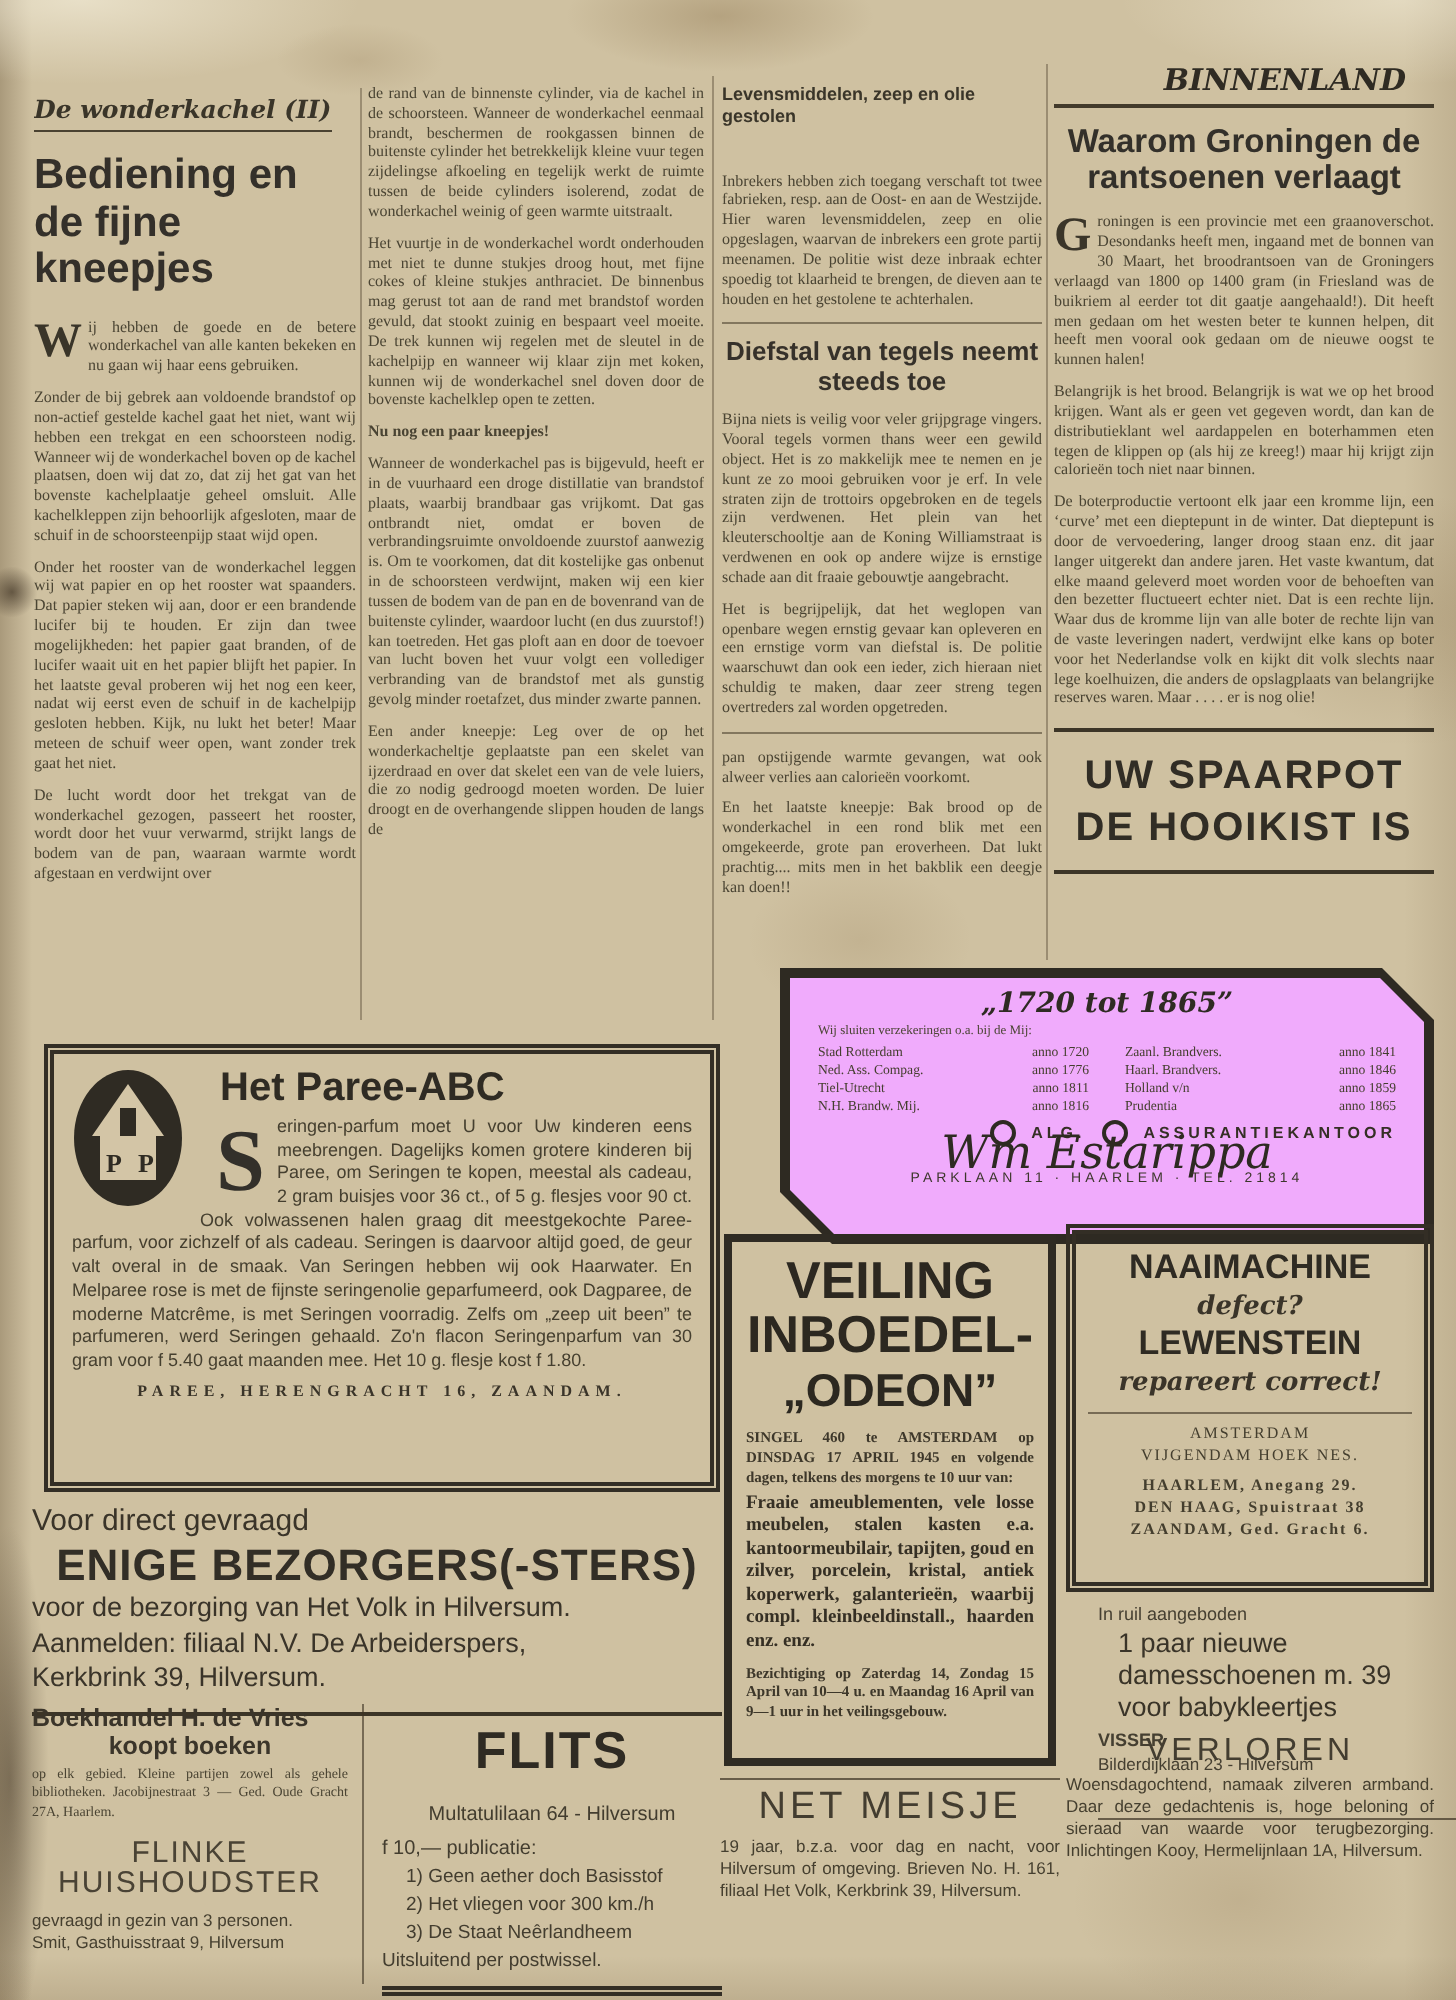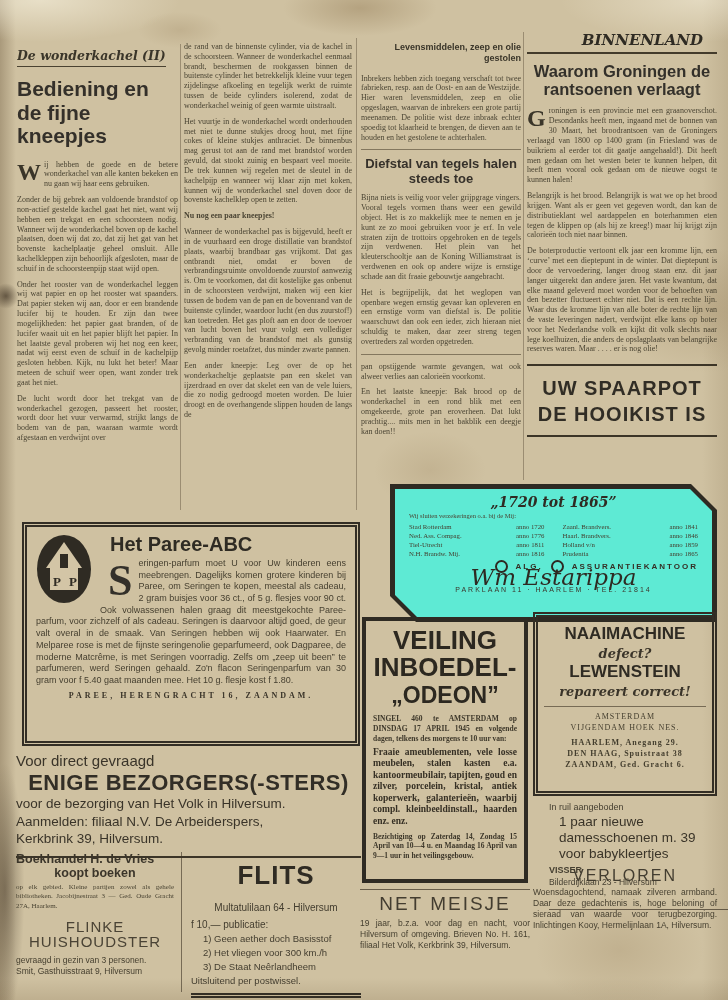--- a/index.html
+++ b/index.html
@@ -17,30 +17,30 @@
       radial-gradient(ellipse 200px 60px at 40px 0px, rgba(240,233,212,.75), transparent 70%),
       radial-gradient(ellipse 200px 60px at 700px 0px, rgba(240,233,212,.6), transparent 70%),
       linear-gradient(90deg, rgba(82,62,36,.30), rgba(82,62,36,0) 16px),
       linear-gradient(-90deg, rgba(104,82,50,.14), rgba(104,82,50,0) 26px),
       linear-gradient(0deg, rgba(104,82,50,.16), rgba(104,82,50,0) 22px);
     font-family:"Liberation Serif", serif;color:#46402f;
   }
   .abs{position:absolute;}
   .vrule{position:absolute;width:1px;background:rgba(70,58,40,.38);}
   .body-text p{margin:0 0 6px;text-align:justify;font:8px/1.23 "Liberation Serif", serif;color:#4a4433;}
-  .sub-line{font:bold 9px/1.2 "Liberation Sans", sans-serif;color:#3a3529;margin:4px 0 10px;text-align:right;}
+  .sub-line{font:bold 9px/1.2 "Liberation Sans", sans-serif;color:#3a3529;margin:4px 0 22px;text-align:left;}
   .kicker{font:bold italic 12.5px/1.2 "DejaVu Serif", serif;color:#3a3529;border-bottom:1.5px solid #4a4231;padding-bottom:3px;margin-bottom:10px;display:inline-block;}
   .big-head{font:bold 21px/1.12 "Liberation Sans", sans-serif;color:#34302a;margin:0 0 12px;}
   .sec-head{font:bold italic 15px/1.1 "DejaVu Serif", serif;color:#2f2b23;text-align:right;border-bottom:2px solid #433b2b;padding:0 14px 3px 0;}
   .dropcap{float:left;font:bold 24px/0.8 "Liberation Serif", serif;color:#3a3529;padding:3px 3px 0 0;}
   .art-head{font:bold 13px/1.15 "Liberation Sans", sans-serif;color:#36312a;text-align:center;margin:6px 0 6px;}
   .thin-rule{border:none;border-top:1px solid rgba(70,58,40,.55);margin:7px 0;}
   .hooikist{margin-top:10px;border-top:2px solid #3c3527;border-bottom:2px solid #3c3527;padding:9px 0 8px;text-align:center;font:bold 20px/1.3 "Liberation Sans", sans-serif;letter-spacing:1px;color:#312d25;}
   .notchbox{clip-path:polygon(0 0, calc(100% - 26px) 0, 100% 26px, 100% 100%, 26px 100%, 0 calc(100% - 26px));background:#2e2a22;}
-  .notchbox .inner{position:absolute;inset:5px;background:#5eead4;clip-path:polygon(0 0, calc(100% - 22px) 0, 100% 22px, 100% 100%, 22px 100%, 0 calc(100% - 22px));padding:6px 14px 4px;box-sizing:border-box;}
+  .notchbox .inner{position:absolute;inset:5px;background:#f0abfc;clip-path:polygon(0 0, calc(100% - 22px) 0, 100% 22px, 100% 100%, 22px 100%, 0 calc(100% - 22px));padding:6px 14px 4px;box-sizing:border-box;}
   .ins-title{font:bold italic 14px/1 "DejaVu Serif", serif;text-align:center;color:#2f2b23;margin-bottom:3px;}
   .ins-sub{font:6.5px/1.2 "Liberation Serif", serif;color:#4a4433;margin-bottom:2px;}
   .ins-cols{display:flex;gap:18px;}
   .ins-col{flex:1;}
   .ins-row{display:flex;justify-content:space-between;font:6.8px/1.35 "Liberation Serif", serif;color:#443e2e;}
   .ins-alg{display:flex;justify-content:flex-end;align-items:center;gap:8px;font:bold 8px/1 "Liberation Sans", sans-serif;letter-spacing:2px;color:#352f25;margin-top:2px;}
   .signature{font:italic 23px/0.9 "DejaVu Serif", serif;color:#2e2a22;text-align:center;margin-top:-6px;}
   .ins-addr{font:7px/1 "Liberation Sans", sans-serif;letter-spacing:2px;text-align:center;color:#3c362b;margin-top:-2px;}
   .stamp{width:9px;height:9px;border-radius:50%;border:2px solid #2e2a22;display:inline-block;}
   .pareebox{border:5px double #332e25;padding:5px 9px;box-sizing:border-box;}
@@ -88,21 +88,21 @@
     <p>Het vuurtje in de wonderkachel wordt onderhouden met niet te dunne stukjes droog hout, met fijne cokes of kleine stukjes anthraciet. De binnenbus mag gerust tot aan de rand met brandstof worden gevuld, dat stookt zuinig en bespaart veel moeite. De trek kunnen wij regelen met de sleutel in de kachelpijp en wanneer wij klaar zijn met koken, kunnen wij de wonderkachel snel doven door de bovenste kachelklep open te zetten.</p>
     <p style="font-weight:bold;">Nu nog een paar kneepjes!</p>
     <p>Wanneer de wonderkachel pas is bijgevuld, heeft er in de vuurhaard een droge distillatie van brandstof plaats, waarbij brandbaar gas vrijkomt. Dat gas ontbrandt niet, omdat er boven de verbrandingsruimte onvoldoende zuurstof aanwezig is. Om te voorkomen, dat dit kostelijke gas onbenut in de schoorsteen verdwijnt, maken wij een kier tussen de bodem van de pan en de bovenrand van de buitenste cylinder, waardoor lucht (en dus zuurstof!) kan toetreden. Het gas ploft aan en door de toevoer van lucht boven het vuur volgt een vollediger verbranding van de brandstof met als gunstig gevolg minder roetafzet, dus minder zwarte pannen.</p>
     <p>Een ander kneepje: Leg over de op het wonderkacheltje geplaatste pan een skelet van ijzerdraad en over dat skelet een van de vele luiers, die zo nodig gedroogd moeten worden. De luier droogt en de overhangende slippen houden de langs de</p>
   </div>
 
   <div class="abs body-text" style="left:361px;top:38px;width:160px;height:470px;overflow:hidden;">
     <div class="sub-line">Levensmiddelen, zeep en olie gestolen</div>
     <p>Inbrekers hebben zich toegang verschaft tot twee fabrieken, resp. aan de Oost- en aan de Westzijde. Hier waren levensmiddelen, zeep en olie opgeslagen, waarvan de inbrekers een grote partij meenamen. De politie wist deze inbraak echter spoedig tot klaarheid te brengen, de dieven aan te houden en het gestolene te achterhalen.</p>
     <hr class="thin-rule">
-    <div class="art-head">Diefstal van tegels halen steeds toe</div>
+    <div class="art-head">Diefstal van tegels neemt steeds toe</div>
     <p>Bijna niets is veilig voor veler grijpgrage vingers. Vooral tegels vormen thans weer een gewild object. Het is zo makkelijk mee te nemen en je kunt ze zo mooi gebruiken voor je erf. In vele straten zijn de trottoirs opgebroken en de tegels zijn verdwenen. Het plein van het kleuterschooltje aan de Koning Williamstraat is verdwenen en ook op andere wijze is ernstige schade aan dit fraaie gebouwtje aangebracht.</p>
     <p>Het is begrijpelijk, dat het weglopen van openbare wegen ernstig gevaar kan opleveren en een ernstige vorm van diefstal is. De politie waarschuwt dan ook een ieder, zich hieraan niet schuldig te maken, daar zeer streng tegen overtreders zal worden opgetreden.</p>
     <hr class="thin-rule">
     <p>pan opstijgende warmte gevangen, wat ook alweer verlies aan calorieën voorkomt.</p>
     <p>En het laatste kneepje: Bak brood op de wonderkachel in een rond blik met een omgekeerde, grote pan eroverheen. Dat lukt prachtig.... mits men in het bakblik een deegje kan doen!!</p>
   </div>
 
   <div class="abs body-text" style="left:527px;top:32px;width:190px;height:452px;overflow:hidden;">
     <div class="sec-head">BINNENLAND</div>
     <div style="font:bold 16.5px/1.12 'Liberation Sans',sans-serif;text-align:center;color:#33302a;margin:8px 0 8px;">Waarom Groningen de rantsoenen verlaagt</div>

